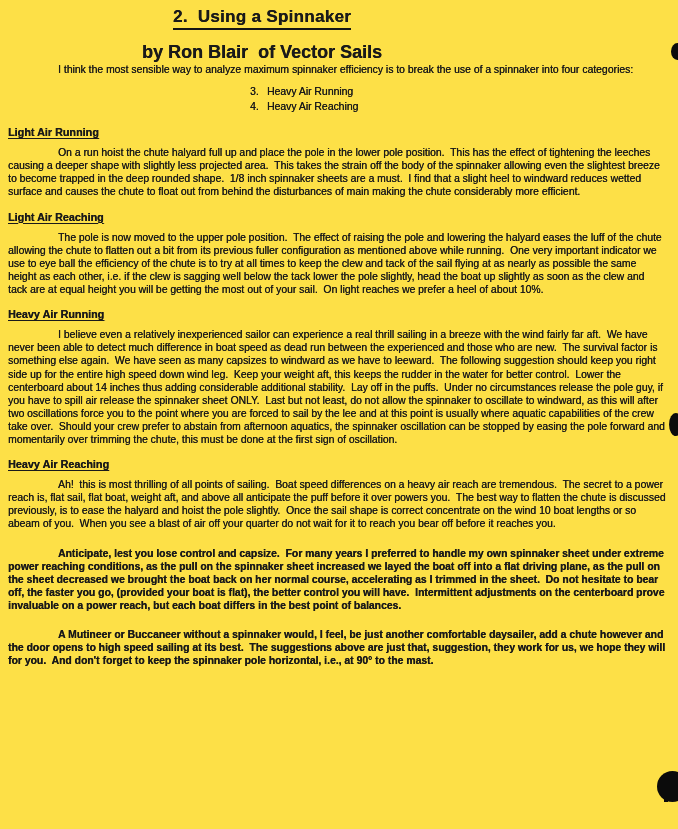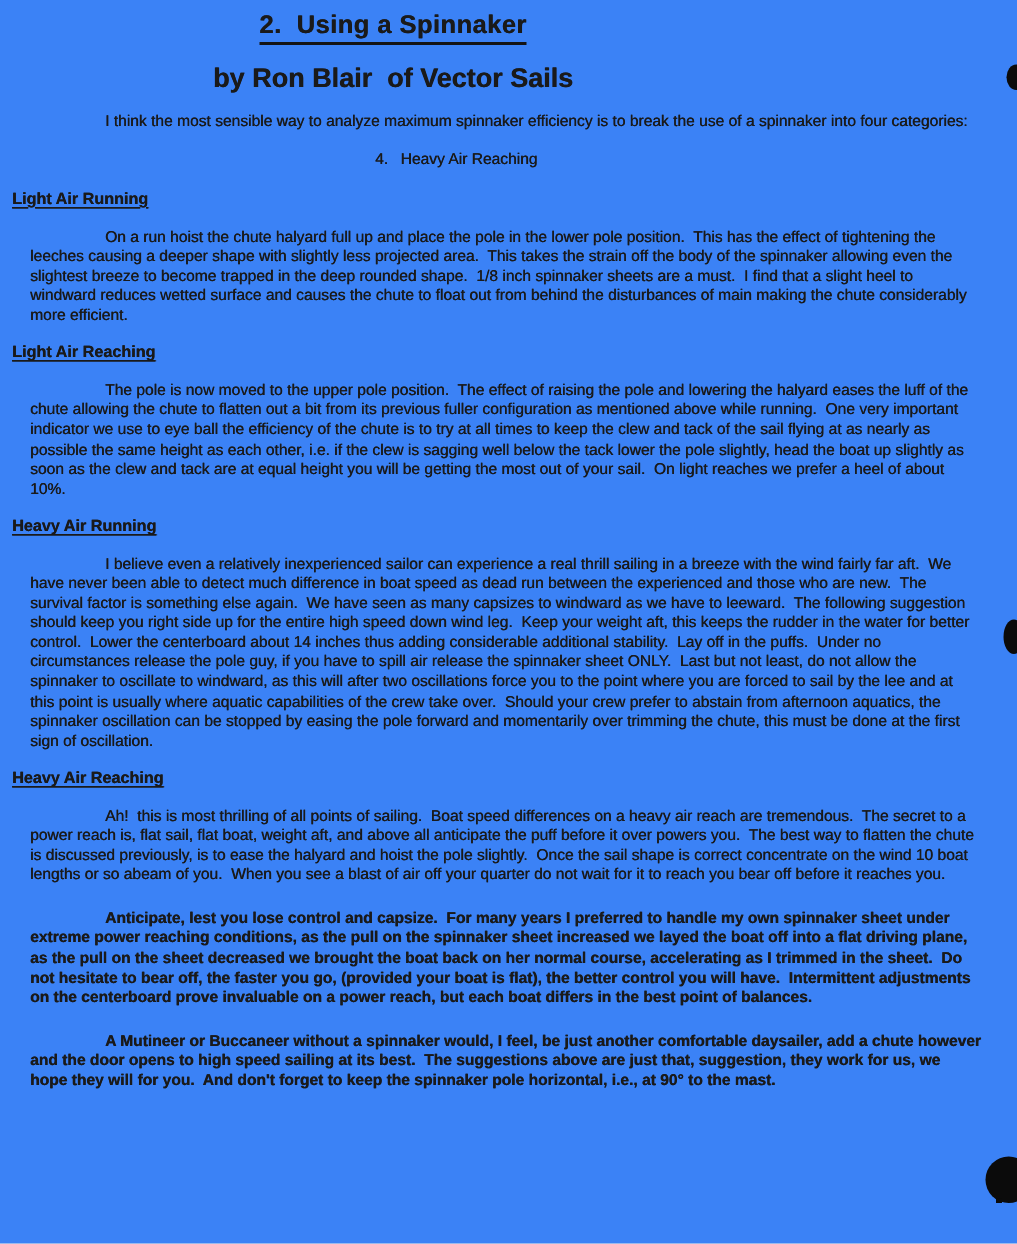--- a/index.html
+++ b/index.html
@@ -1,20 +1,20 @@
 <!DOCTYPE html>
 <html><head>
 <meta charset="utf-8">
 <style>
   html, body { margin: 0; padding: 0; background: #e8e8e8; }
   .page {
     position: relative;
     width: 678px;
     height: 829px;
-    background: #3b82f6;
+    background: #fde047;
     overflow: hidden;
     font-family: "Liberation Sans", sans-serif;
     color: #1a1a1a;
     box-sizing: border-box;
   }
   
   .header { width: 524px; text-align: center; padding-top: 7px; }
   .doc-title {
     display: inline-block;
     font-size: 17px;
@@ -33,21 +33,21 @@
     text-shadow: 0.3px 0 0 currentColor;
   }
   
   .content {
     padding: 0 12px 0 8px;
     font-size: 10.4px;
     line-height: 13.1px;
     text-shadow: 0.25px 0 0 currentColor;
   }
   .content p {
-    margin: 12px;
+    margin: 0;
     text-indent: 50px;
     white-space: pre-wrap;
   }
   .intro { margin-top: 38px; }
   .cats { margin: 9px 0 0 242px; line-height: 14.5px; }
   .cats .num { display: inline-block; width: 17px; }
   h3.sec-head {
     font-size: 10.8px;
     font-weight: bold;
     margin: 12px 0 7px 0;
@@ -77,20 +77,21 @@
   <div class="header">
     <div class="doc-title">2.  Using a Spinnaker</div>
     <div class="doc-byline">by Ron Blair  of Vector Sails</div>
   </div>
 
   <div class="content">
 
     <p class="intro">I think the most sensible way to analyze maximum spinnaker efficiency is to break the use of a spinnaker into four categories:</p>
 
     <div class="cats">
+      <div class="cat-row"><span class="num">3.</span><span>Heavy Air Running</span></div>
       <div class="cat-row"><span class="num">4.</span><span>Heavy Air Reaching</span></div>
     </div>
 
     <div class="section">
       <h3 class="sec-head"><span>Light Air Running</span></h3>
       <div class="sec-body">
         <p><span>On a run hoist the chute halyard full up and place the pole in the lower pole position.  This has the effect of tightening the leeches causing a deeper shape with slightly less projected area.  This takes the strain off the body of the spinnaker allowing even the slightest breeze to become trapped in the deep rounded shape.  1/8 inch spinnaker sheets are a must.  I find that a slight heel to windward reduces wetted surface and causes the chute to float out from behind the disturbances of main making the chute considerably more efficient.</span><span class="uline"></span><span></span></p>
       </div>
     </div>
 

